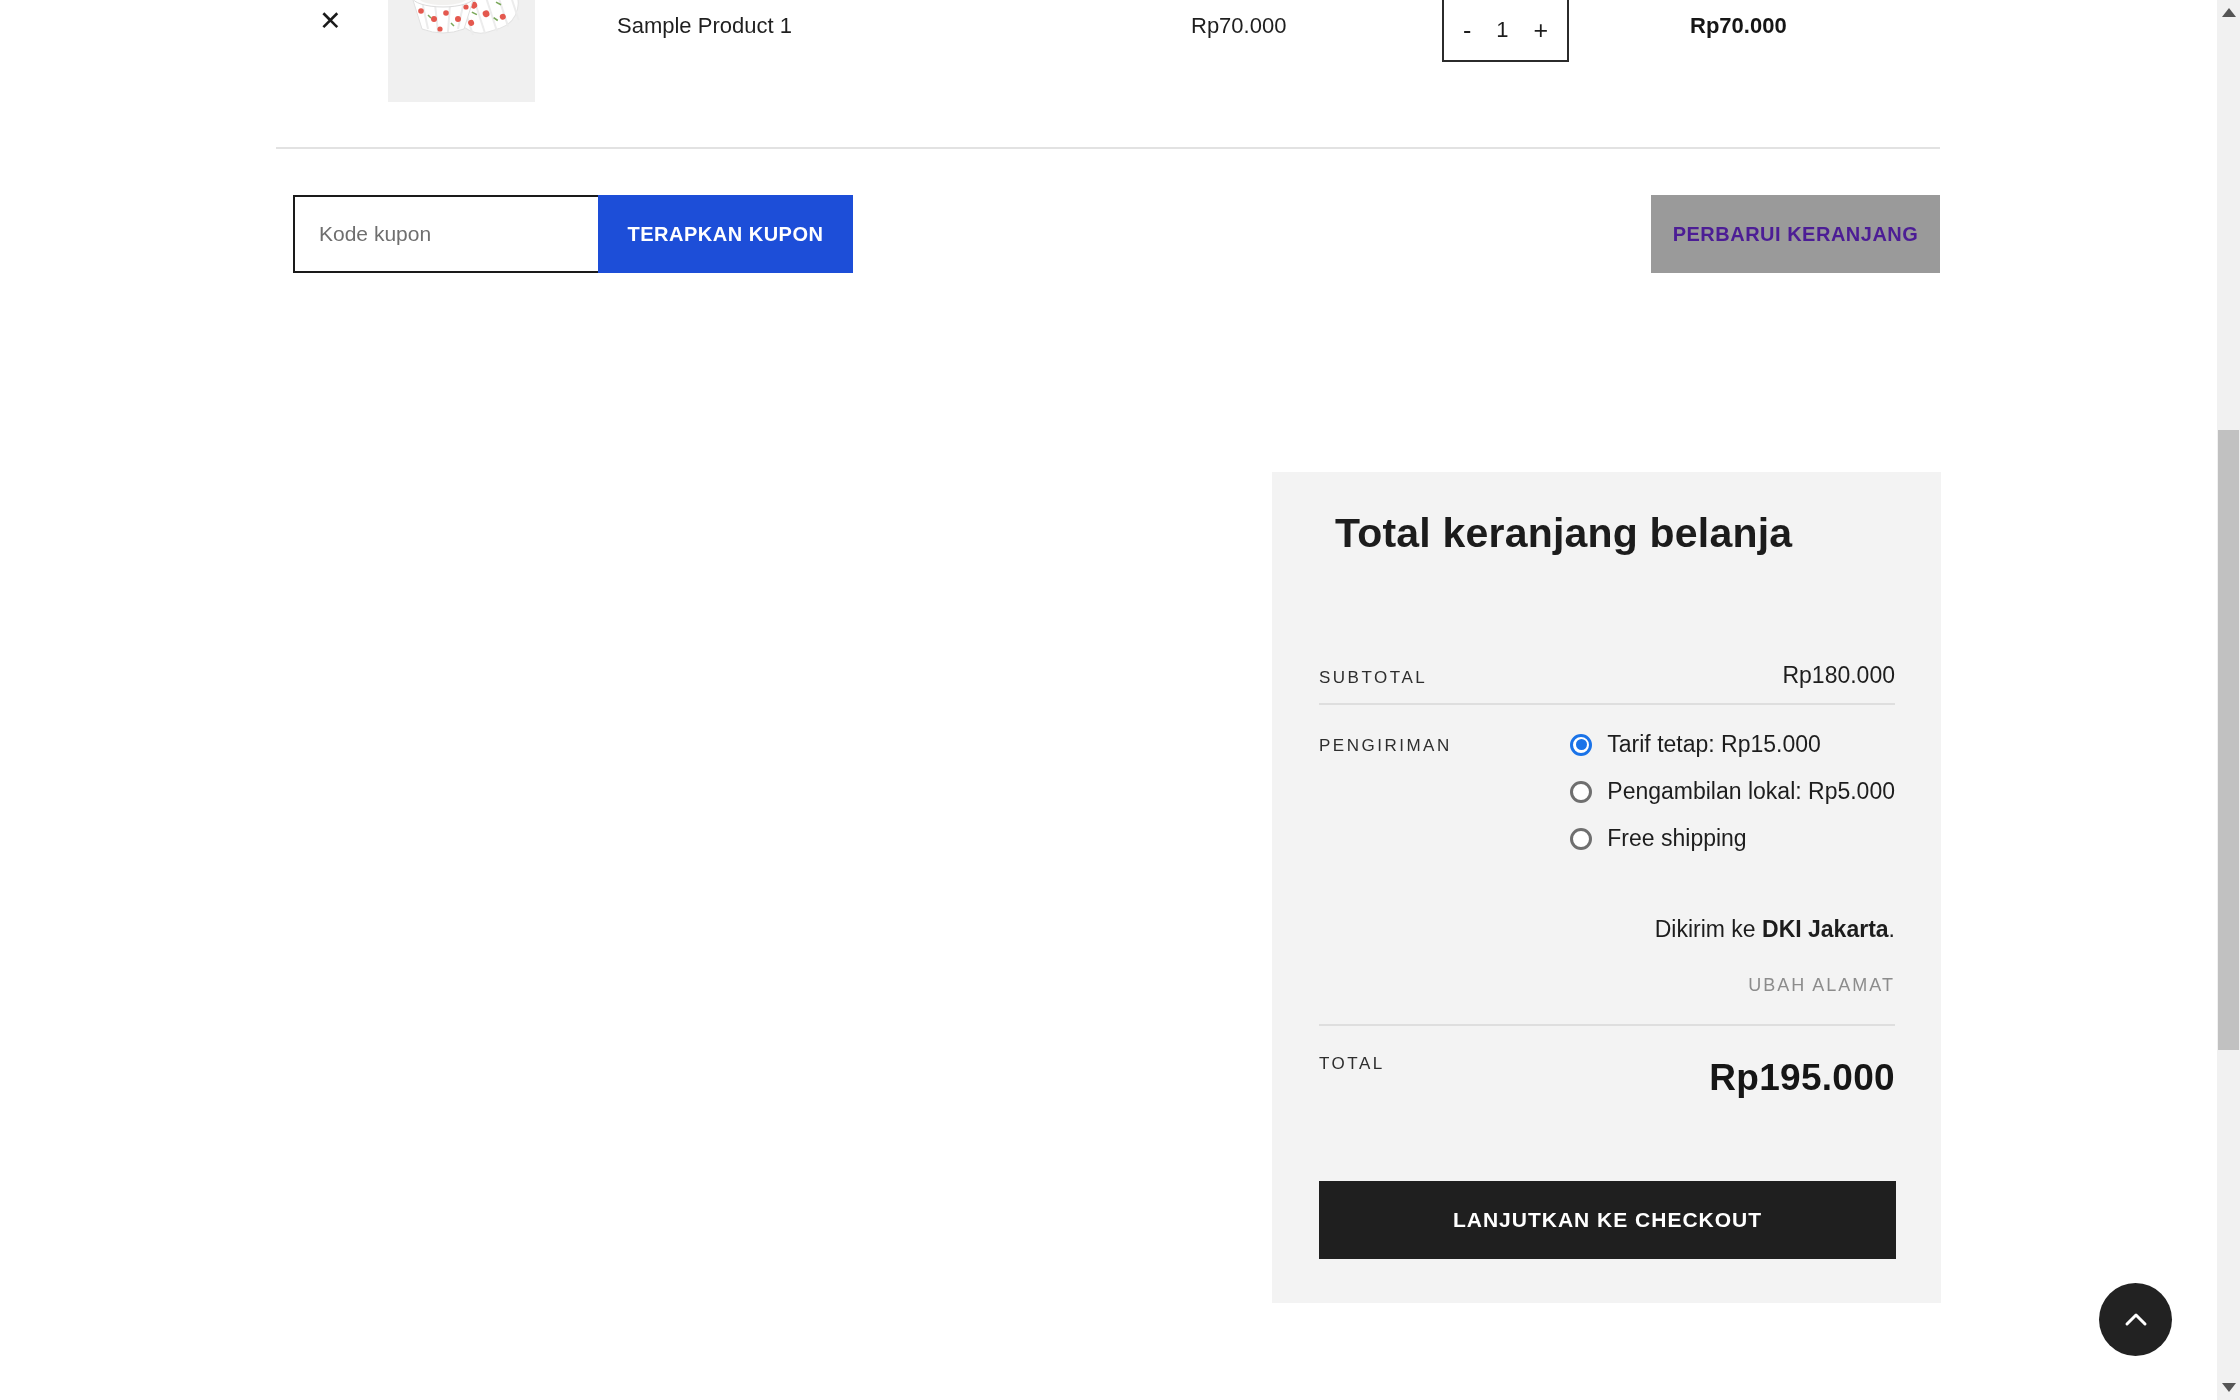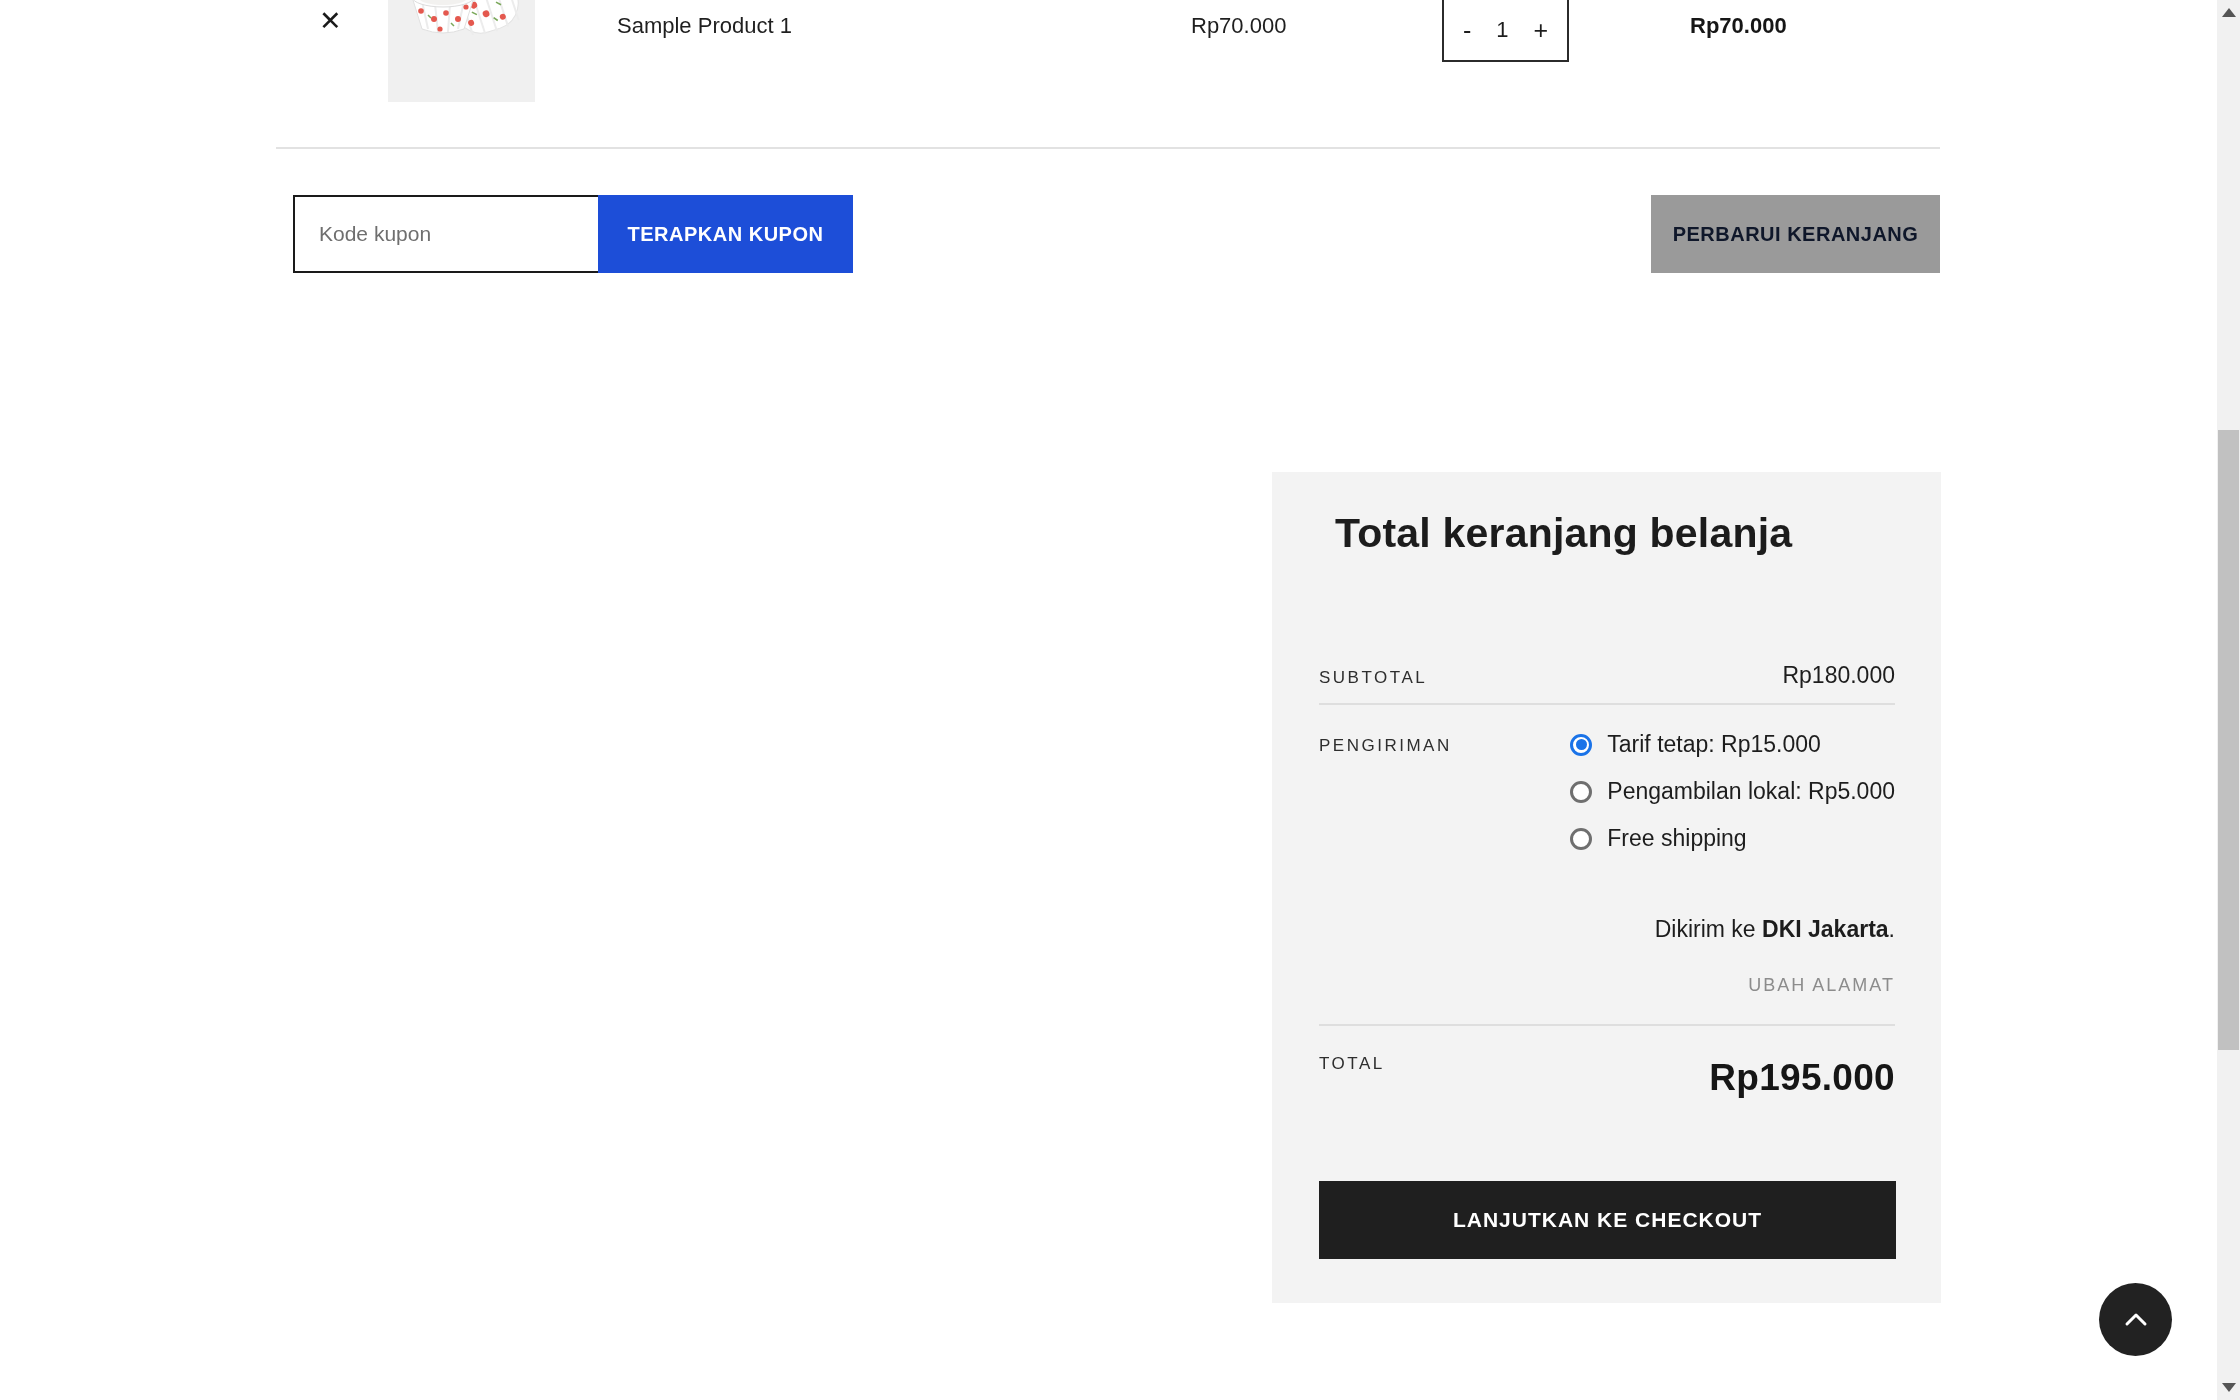--- a/index.html
+++ b/index.html
@@ -52,21 +52,21 @@
     border: none; cursor: pointer; font-family: inherit;
     display: flex; align-items: center; justify-content: center;
     font-weight: 700; letter-spacing: 0.5px; font-size: 20px;
   }
   .btn-apply {
     position: absolute; left: 598px; top: 195px; width: 255px; height: 78px;
     background: #1d4ed8; color: #ffffff;
   }
   .btn-update {
     position: absolute; left: 1651px; top: 195px; width: 289px; height: 78px;
-    background: #9a9a9a; color: #0f172a;
+    background: #9a9a9a; color: #4c1d95;
   }
 
   
   .totals-box {
     position: absolute; left: 1272px; top: 472px; width: 669px; height: 831px;
     background: #f3f3f3;
   }
   .totals-title {
     position: absolute; left: 47px; top: 38px;
     font-size: 41px; font-weight: 700; color: #1c1c1c; letter-spacing: 0.2px; margin-left: 16px;

